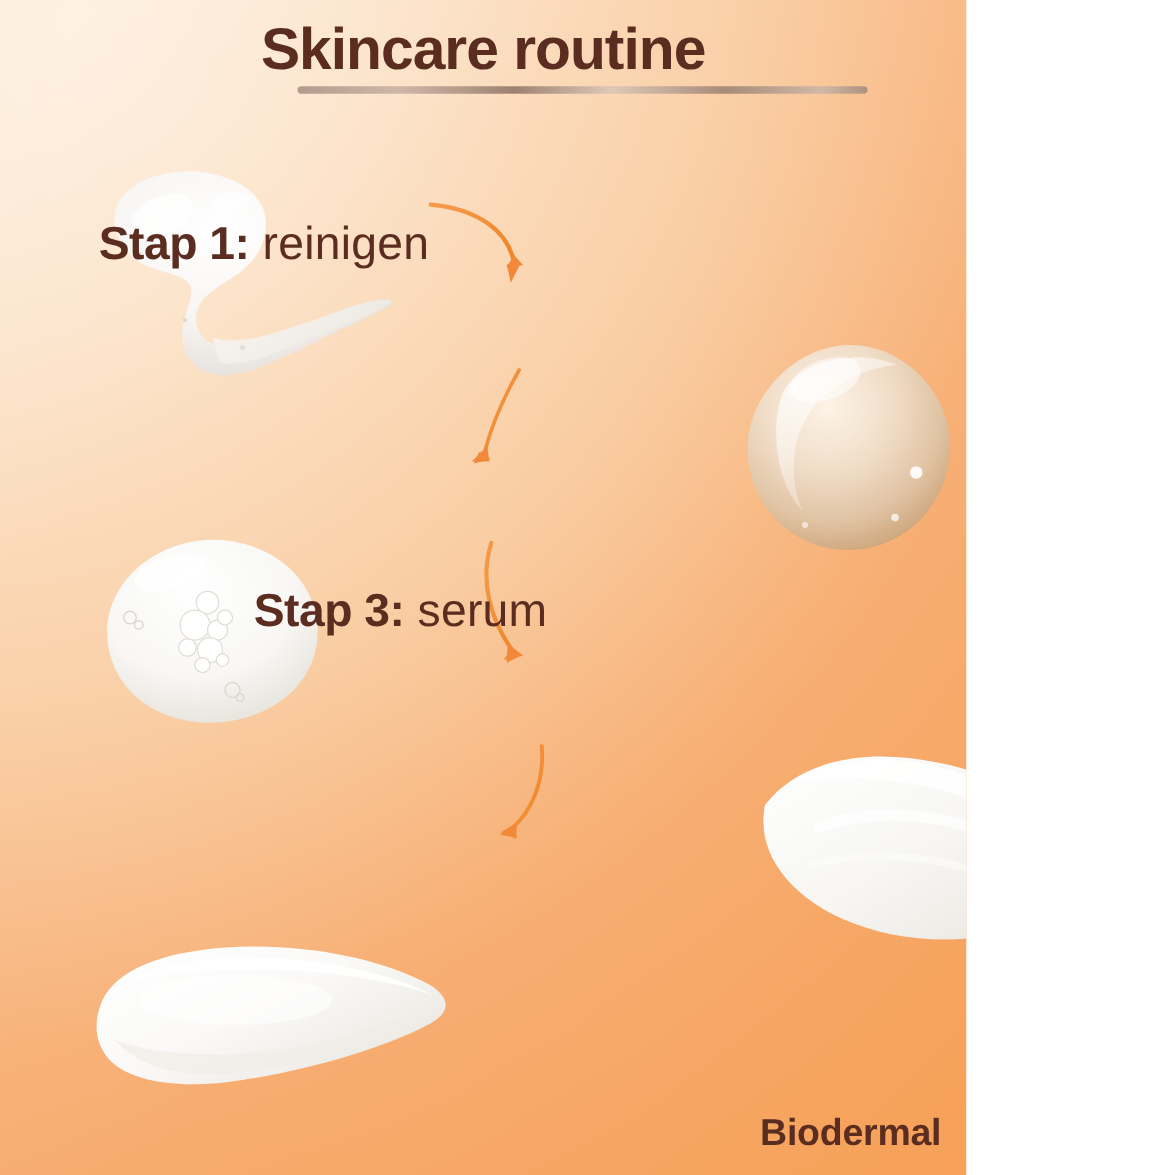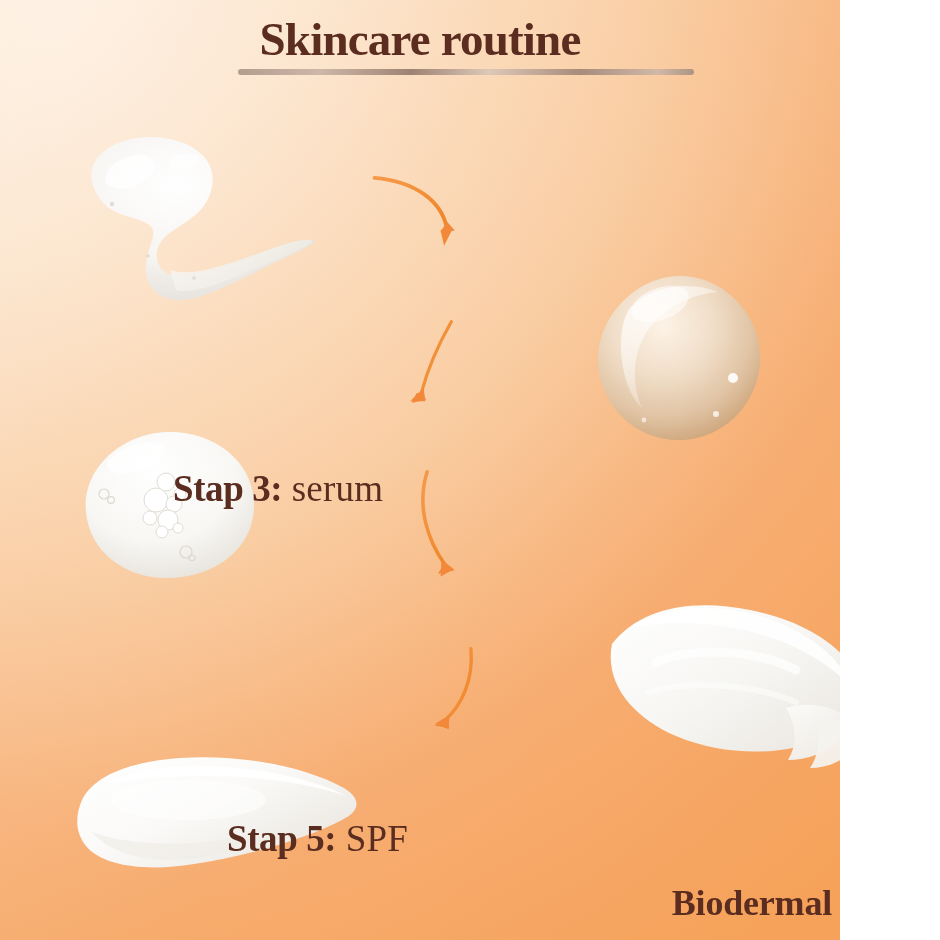--- a/index.html
+++ b/index.html
@@ -2,24 +2,24 @@
 <html><head>
 <meta charset="utf-8">
 <style>
   html, body {
     margin: 0;
     padding: 0;
     background: #ffffff;
   }
   #poster {
     position: relative;
-    width: 840px;
+    width: 773px;
     height: 940px;
     overflow: hidden;
-    font-family: Liberation Serif, serif;
+    font-family: Liberation Sans, sans-serif;
     background:
       radial-gradient(ellipse 140% 120% at 8% 2%, #fdeada 0%, #fbe0c5 22%, #f9cda3 48%, #f7b077 72%, #f6a55f 100%);
   }
   
   #poster::after {
     content: "";
     position: absolute;
     inset: 0;
     background: linear-gradient(135deg, rgba(255,248,238,0.55) 0%, rgba(255,236,214,0.18) 28%, rgba(247,160,86,0.10) 62%, rgba(245,153,78,0.30) 100%);
     pointer-events: none;
@@ -68,30 +68,30 @@
   .step-label .lead {
     font-weight: 700;
     letter-spacing: -0.4px;
   }
   .step-label .rest {
     font-weight: 400;
     letter-spacing: 0.2px;
   }
   #step-1-label { left: 79px;  top: 176px; }
   #step-2-label { left: 474px; top: 306px; }
-  #step-3-label { left: 173px; top: 470px; }
+  #step-3-label { left: 203px; top: 470px; }
   #step-4-label { left: 479px; top: 670px; }
   #step-5-label { left: 227px; top: 820px; }
 
   
   #brand {
     position: absolute;
-    right: 8px;
+    right: 20px;
     bottom: 16px;
-    font-size: 36px;
+    font-size: 30px;
     font-weight: 700;
     color: #5b2d20;
     letter-spacing: -0.2px;
   }
 
   
   .art { position: absolute; }
   #art-cleanser  { left: 52px;  top: 128px;  width: 280px; height: 180px; }
   #art-exfoliant { left: 590px; top: 268px;  width: 180px; height: 180px; }
   #art-serum     { left: 80px;  top: 428px;  width: 180px; height: 152px; }
@@ -263,27 +263,27 @@
     </g>
   </svg>
 
   <div class="layer-text">
 
     <div id="title-block">
       <span id="page-title">Skincare routine</span>
     </div>
     <div id="title-underline"></div>
 
+    <div class="step-label" id="step-1-label">
+      <span class="lead">Stap 1:</span><span class="rest"> reinigen</span>
+    </div>
 
 
     <div class="step-label" id="step-3-label">
       <span class="lead">Stap 3:</span><span class="rest"> serum</span>
     </div>
 
 
-    <div class="step-label" id="step-5-label">
-      <span class="lead">Stap 5:</span><span class="rest"> SPF</span>
-    </div>
 
     <div id="brand">Biodermal</div>
   </div>
 
 </div>
 
 </body></html>

